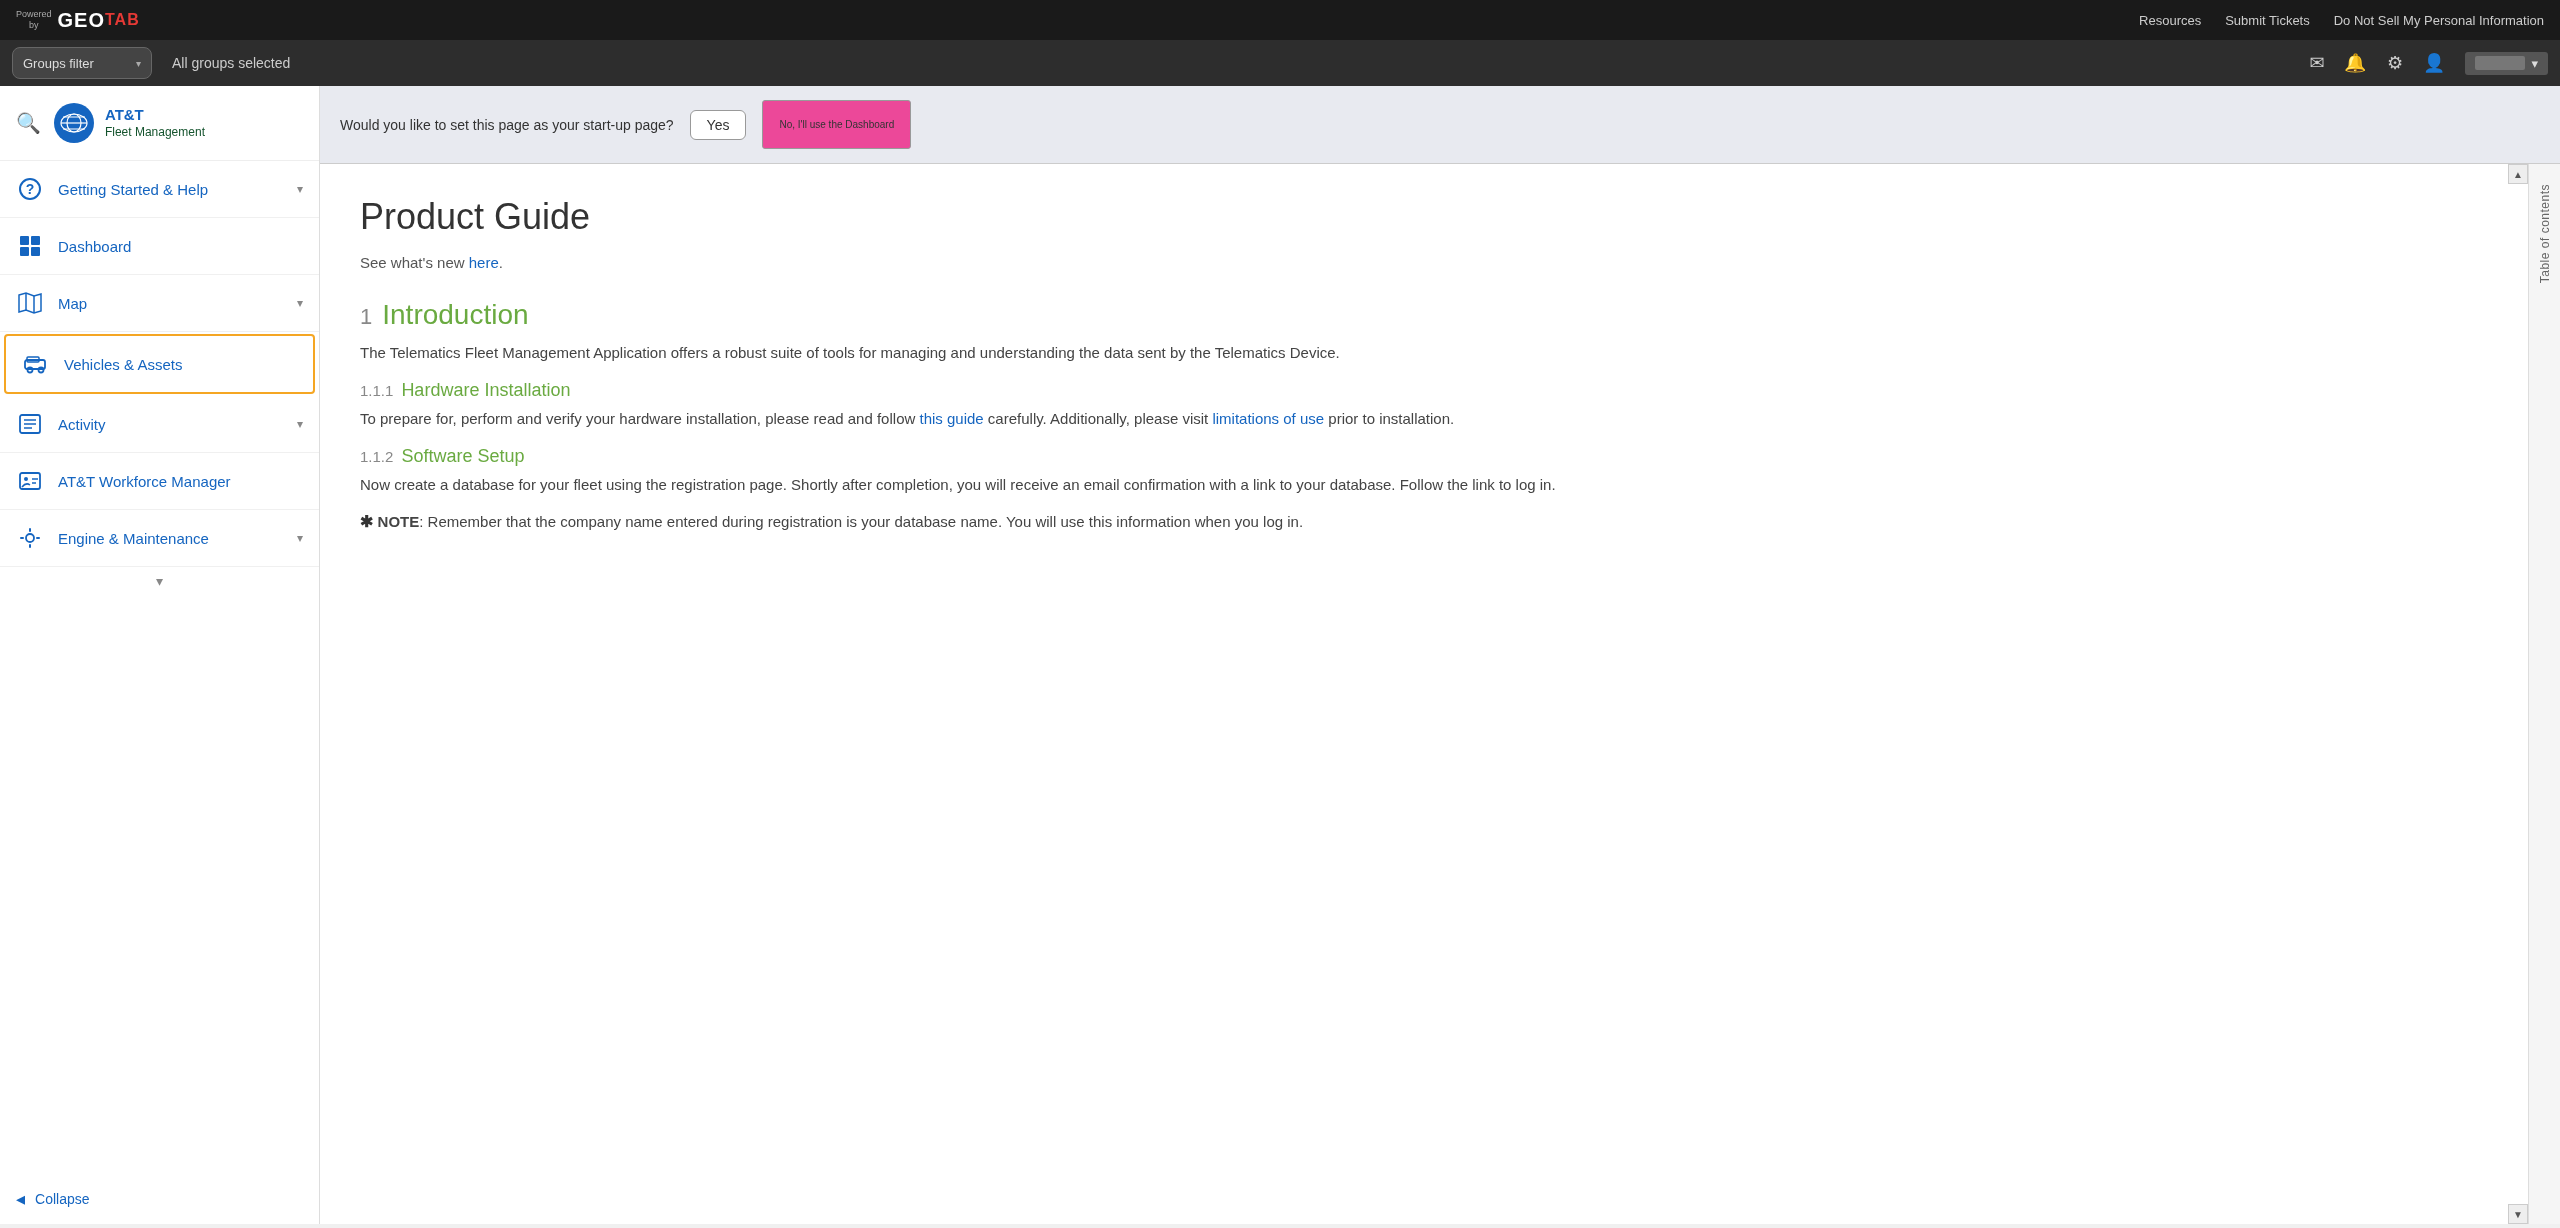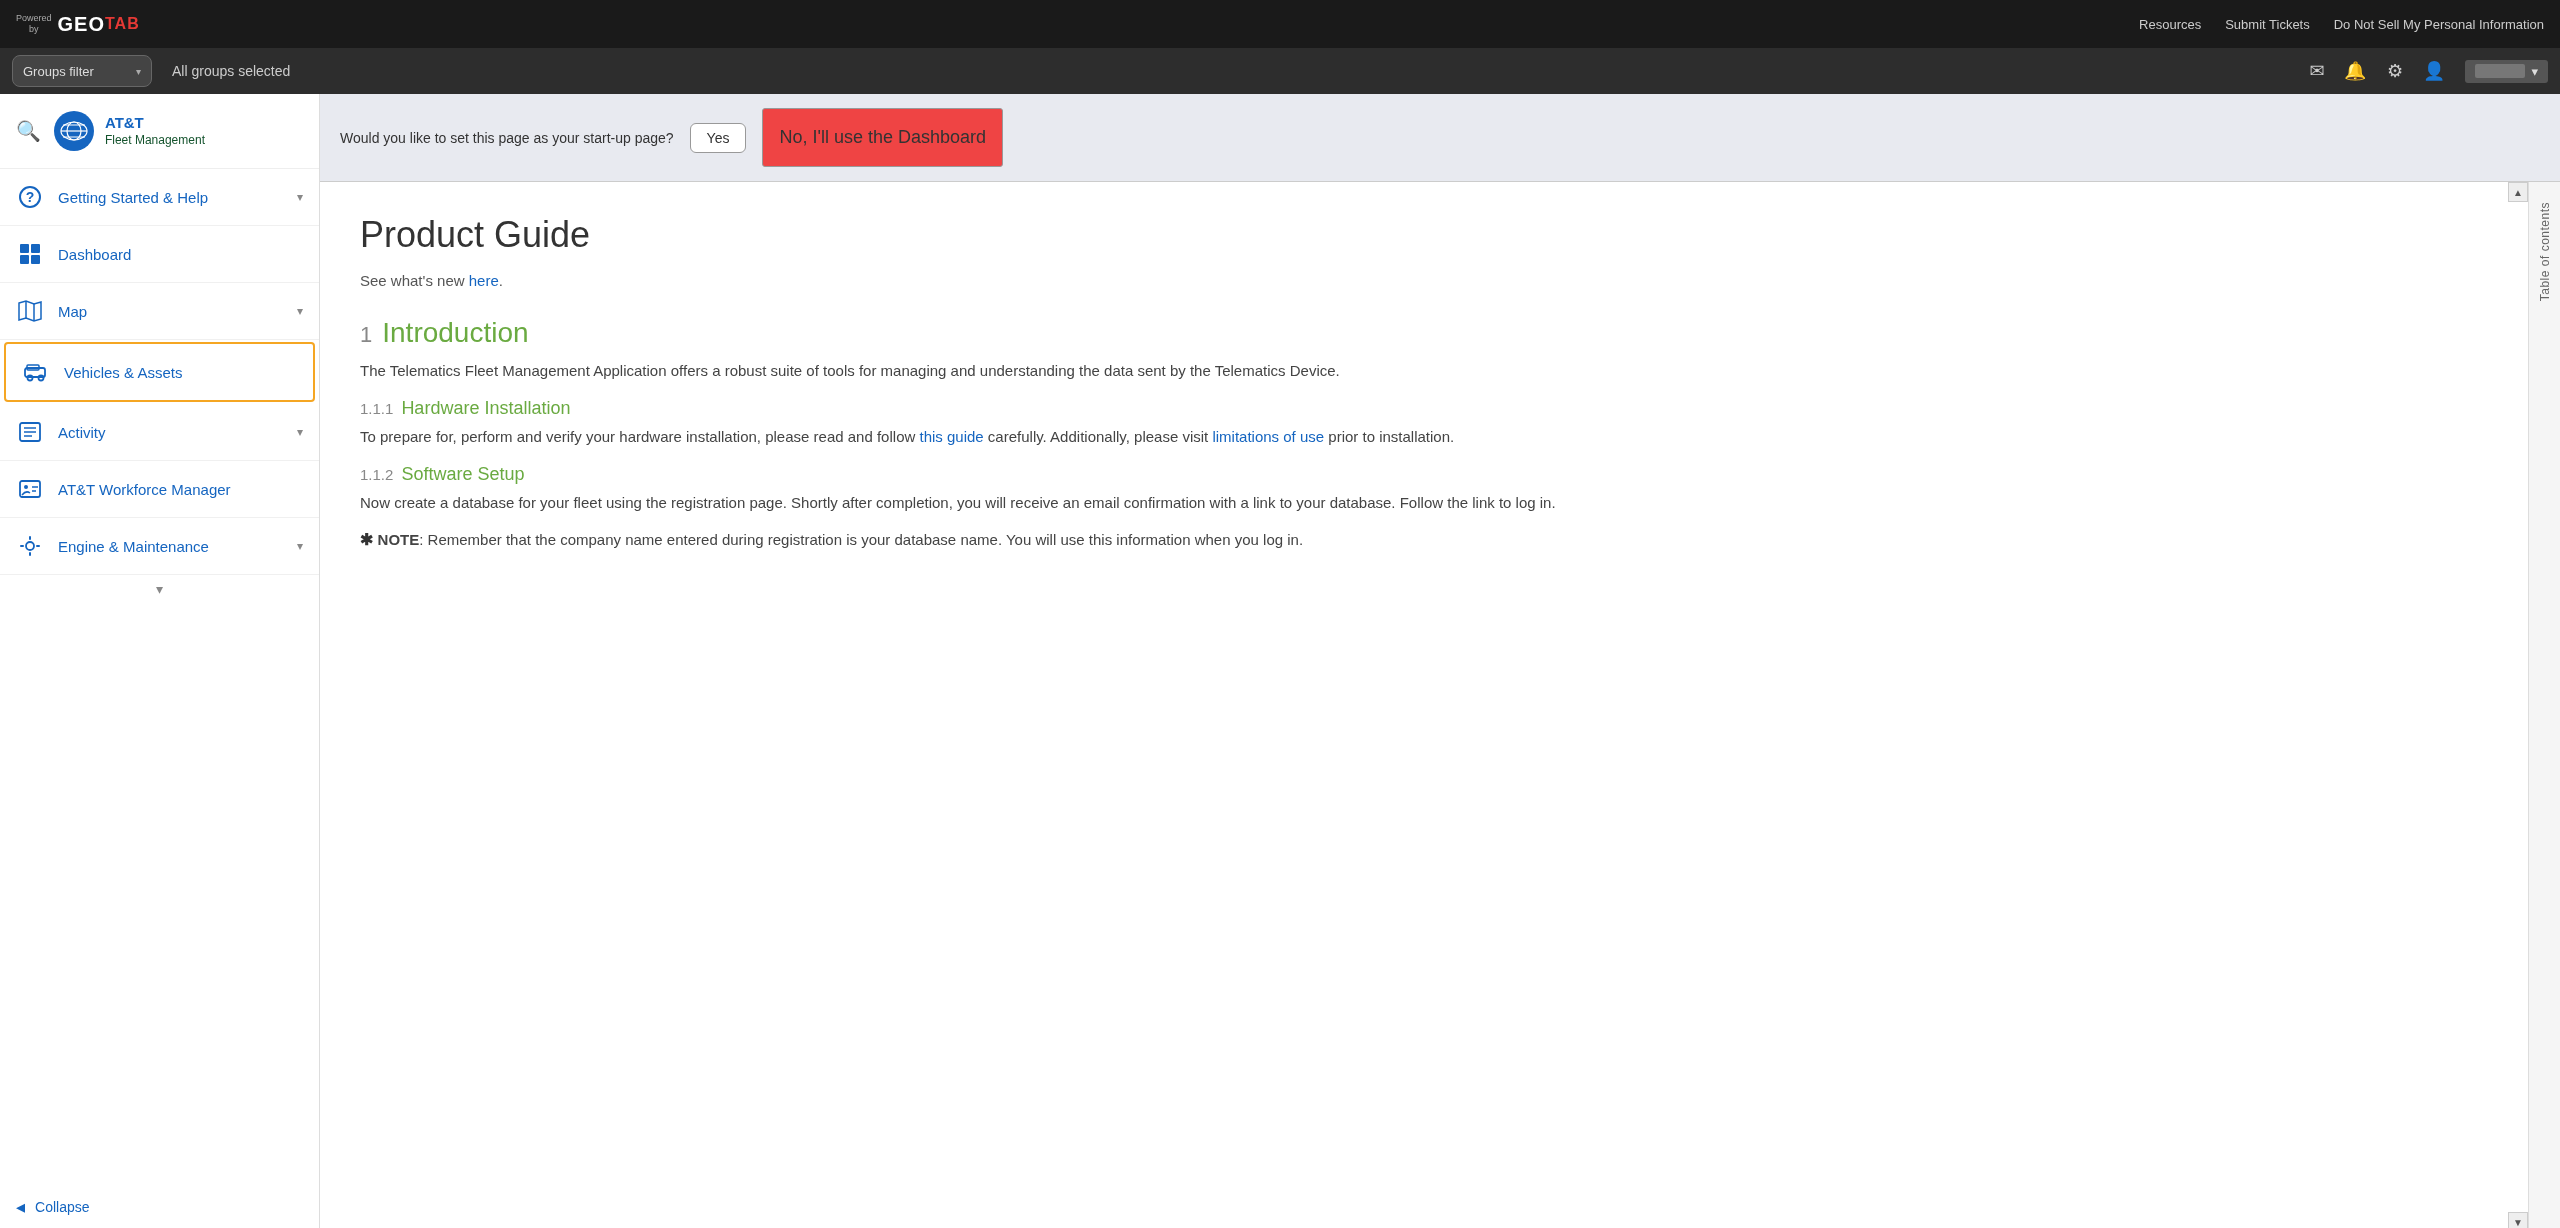--- a/index.html
+++ b/index.html
@@ -1,21 +1,21 @@
 <!DOCTYPE html>
 <html><head>
   <meta charset="utf-8">
   <style>
     * { box-sizing: border-box; margin: 0; padding: 0; }
     body { font-family: 'Segoe UI', Arial, sans-serif; font-size: 14px; background: #f0f0f0; height: 100vh; overflow: hidden; }
 
     
     .top-bar {
       background: #1a1a1a;
-      height: 48px;
+      height: 40px;
       display: flex;
       align-items: center;
       justify-content: space-between;
       padding: 0 16px;
       color: white;
     }
     .top-bar-left {
       display: flex;
       align-items: center;
       gap: 4px;
@@ -233,25 +233,25 @@
     .btn-yes {
       background: white;
       border: 1px solid #999;
       border-radius: 6px;
       padding: 6px 16px;
       font-size: 14px;
       cursor: pointer;
       color: #333;
     }
     .btn-no {
-      background: #ef4444;
+      background: #ec4899;
       border: 1px solid #999;
       border-radius: 3px;
       padding: 18px 16px;
-      font-size: 18px;
+      font-size: 10px;
       cursor: pointer;
       color: #333;
     }
 
     .doc-container {
       flex: 1;
       display: flex;
       overflow: hidden;
       position: relative;
     }

